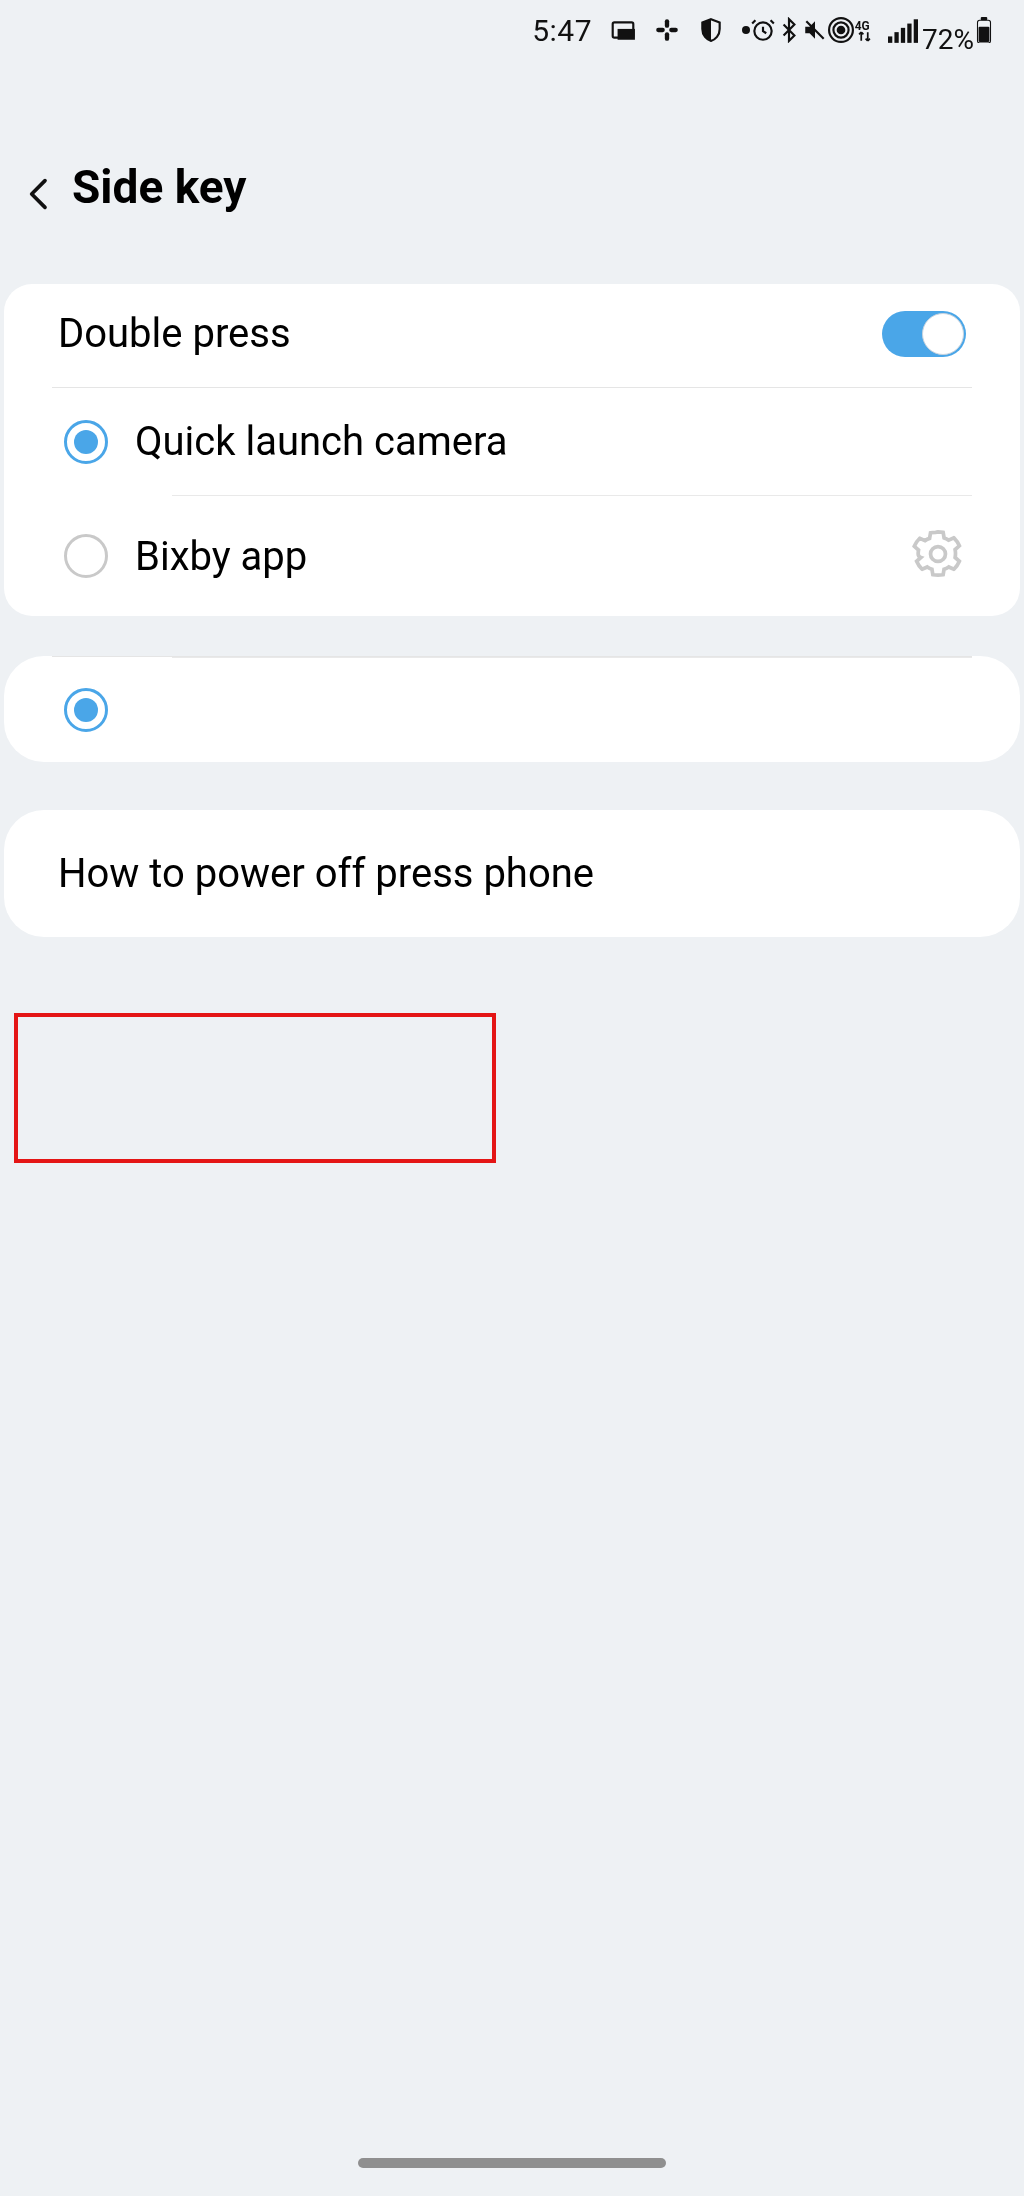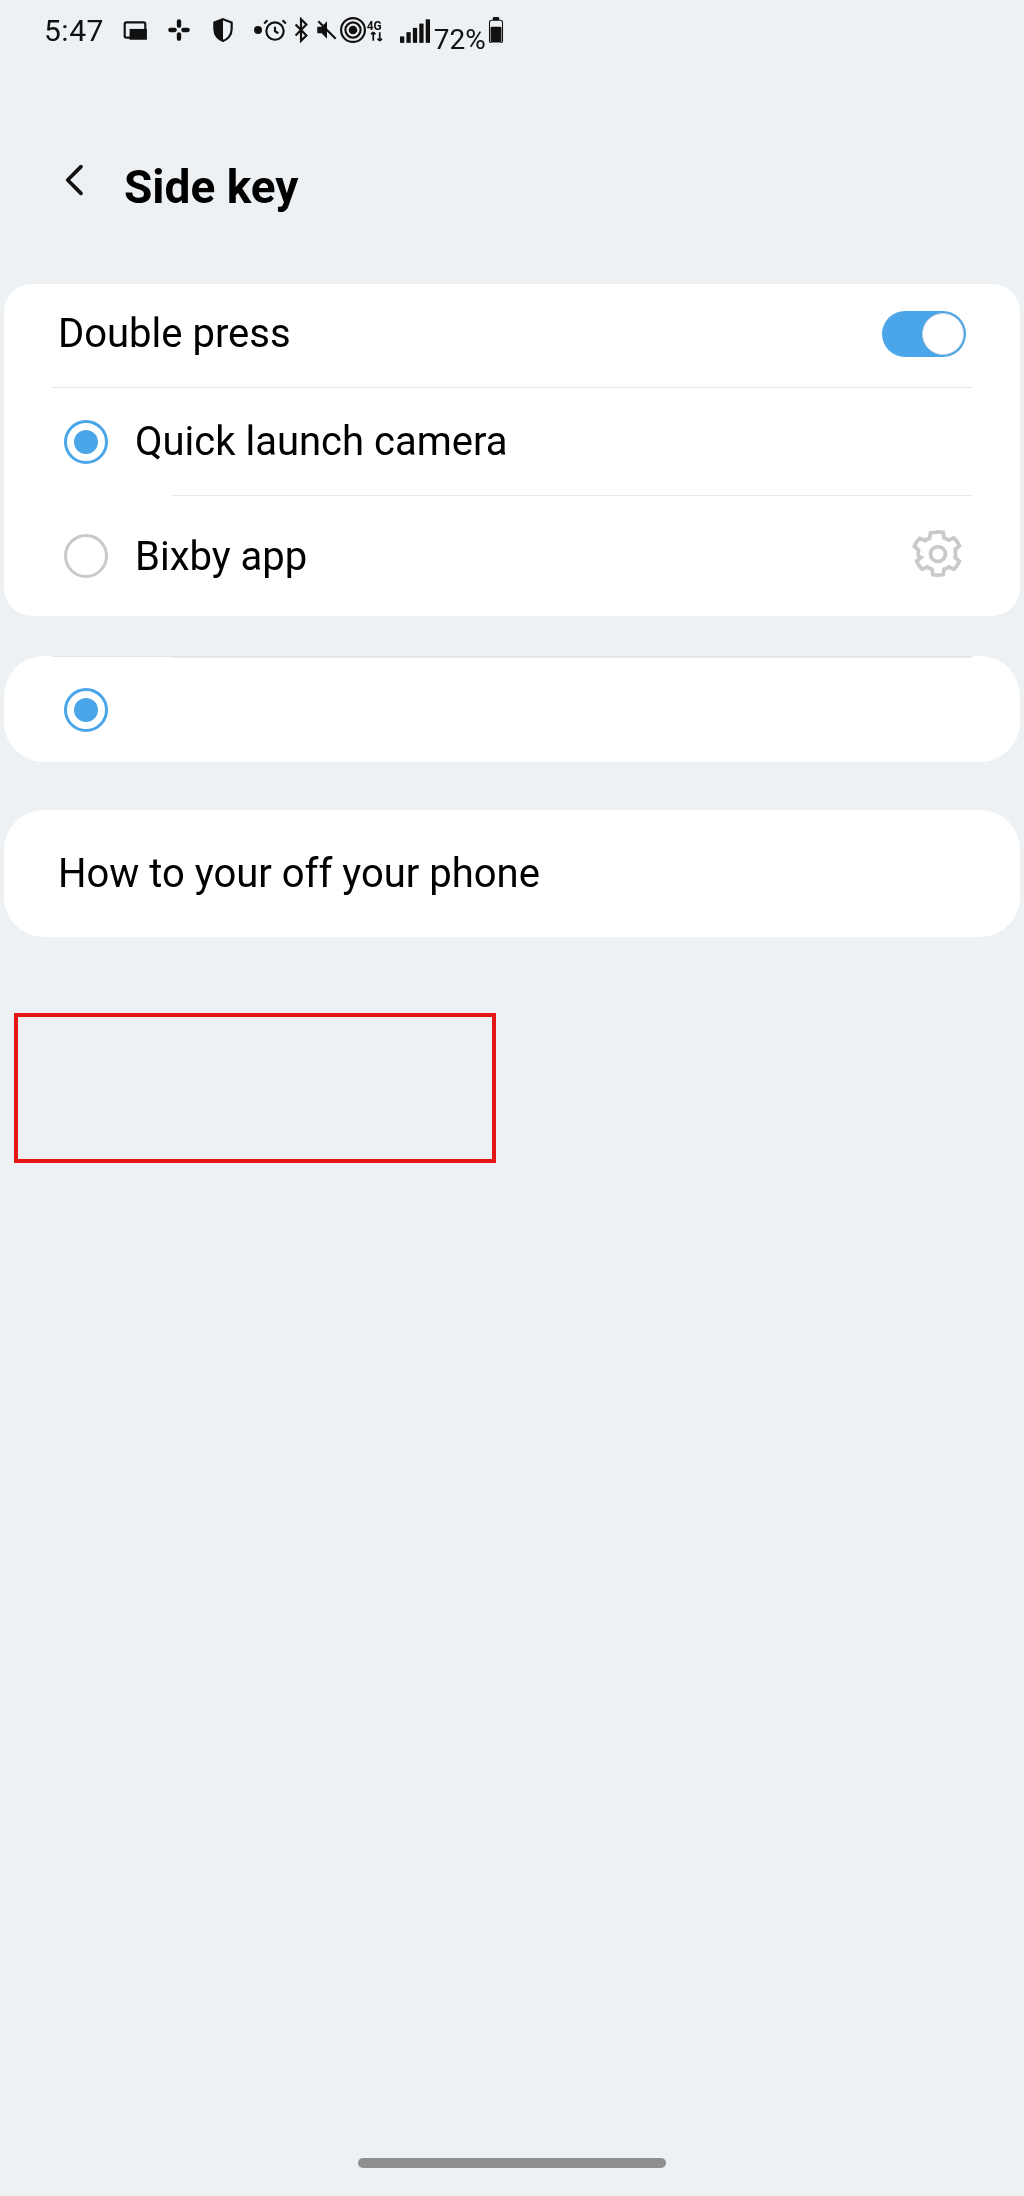--- a/index.html
+++ b/index.html
@@ -10,40 +10,40 @@
       font-family: -apple-system, Roboto, "Segoe UI", sans-serif;
       color: #000;
       position: relative;
       overflow: hidden;
     }
     
     .status-bar {
       height: 60px;
       display: flex;
       align-items: center;
-      justify-content: flex-start;
+      justify-content: flex-end;
       padding: 0 30px 0 44px;
       font-size: 28px;
       color: #111;
     }
     .sb-left { display: flex; align-items: center; gap: 18px; }
     .sb-right { display: flex; align-items: center; }
     .sb-time { font-size: 30px; font-weight: 400; letter-spacing: .5px; }
     .sb-glyph { width: 26px; height: 26px; display: inline-flex; align-items: center; justify-content: center; }
     .sb-glyph svg { width: 100%; height: 100%; }
     .sb-batt-text { font-size: 28px; margin-left: 4px; margin-top: 19px; }
     .sb-dot { width: 8px; height: 8px; border-radius: 50%; background: #111; display: inline-block; }
 
     
     .title-row {
       margin-top: 100px;
       display: flex;
-      align-items: flex-start;
-      padding-left: 56px;
-      gap: 28px;
+      align-items: flex-end;
+      padding-left: 20px;
+      gap: 12px;
     }
     .back-chevron { width: 40px; height: 40px; }
     .page-title { font-size: 46px; font-weight: 700; }
 
     
     .card {
       background: #fff;
       border-radius: 40px;
       margin: 40px 4px 0 4px;
       overflow: hidden;
@@ -214,16 +214,16 @@
   <div class="divider"></div>
   <div class="divider-short"></div>
   <div class="row">
     <span class="radio checked"></span>
   </div>
 </div>
 
 <div class="highlight-box" style="left:14px; top:1013px; width:482px; height:150px;"></div>
 
 <div class="card card-info" style="margin-top:48px;">
-  <span class="info-text">How to your off your phone</span>
+  <span class="info-text">How to power off press phone</span>
 </div>
 
 <div class="home-indicator"></div>
 
 </body></html>

